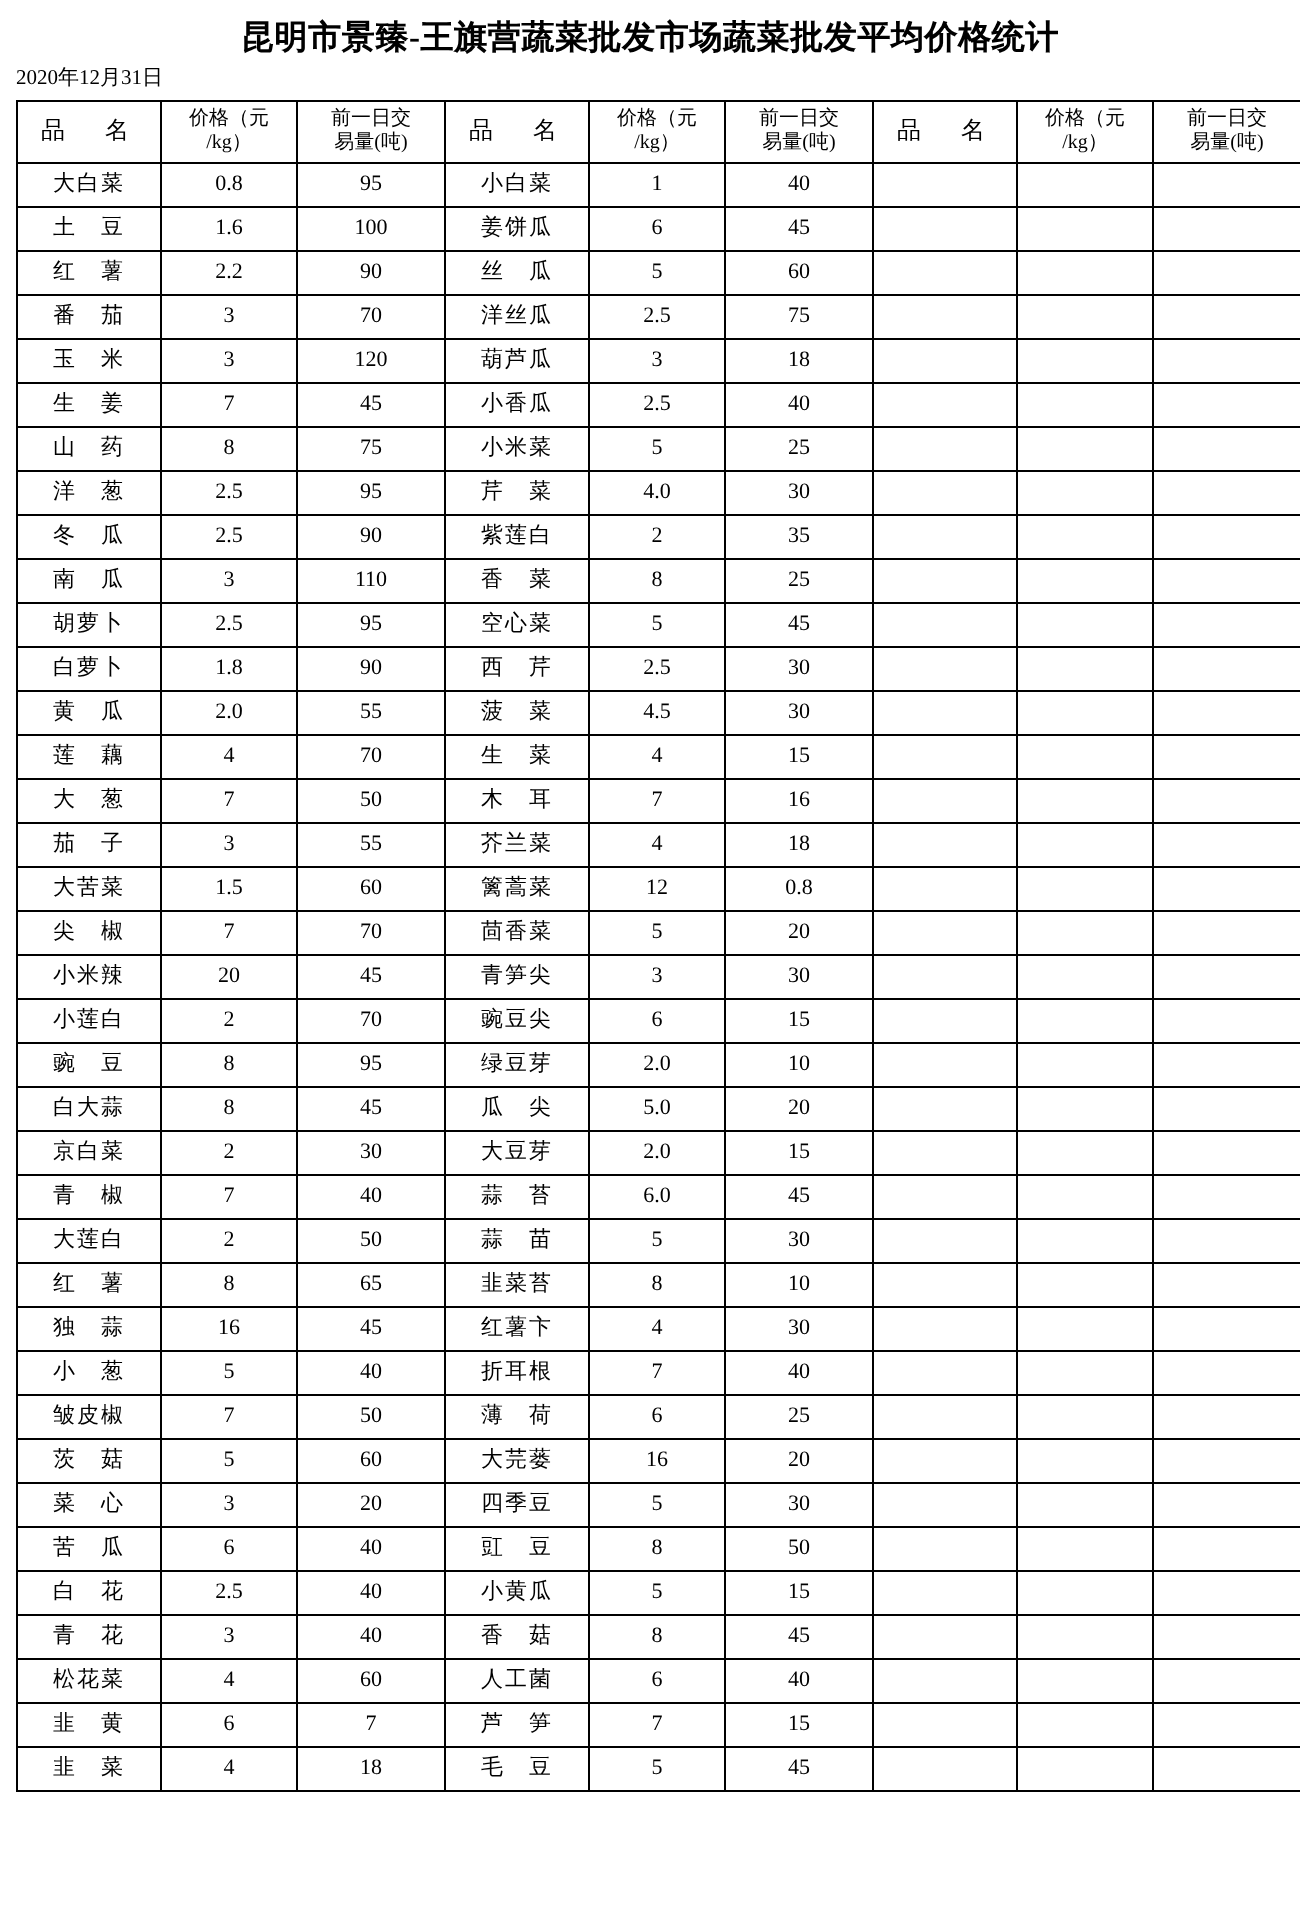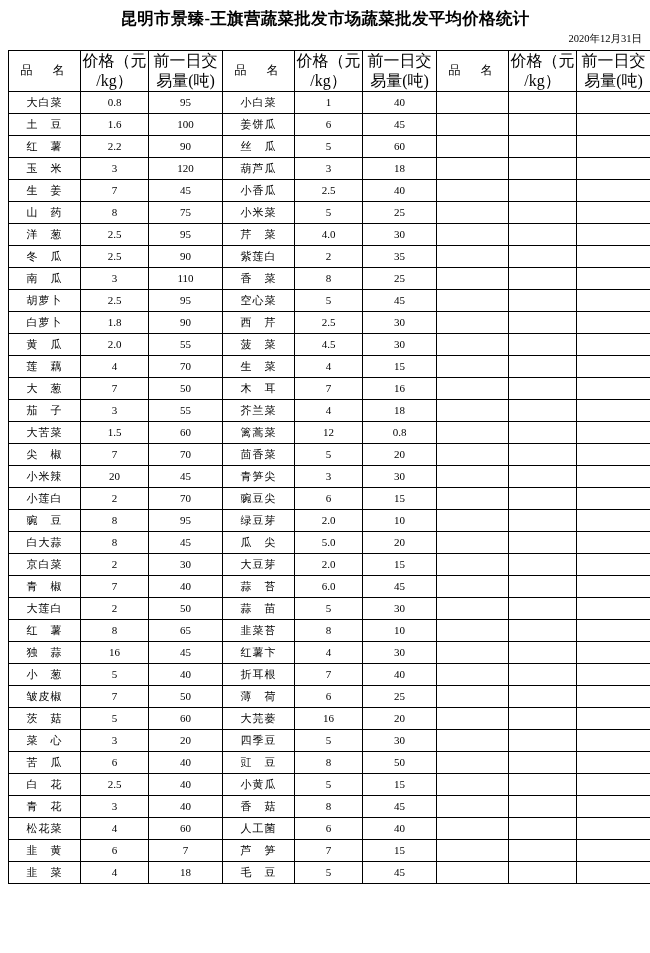--- a/index.html
+++ b/index.html
@@ -23,21 +23,21 @@
   }
   .doc-title {
     text-align: center;
     font-size: 16.5px;
     font-weight: bold;
     letter-spacing: 0.3px;
     margin: 2px 0 2px 0;
     font-family: "Liberation Serif", serif;
   }
   .doc-date {
-    text-align: right;
+    text-align: left;
     font-size: 10.5px;
     margin: 0 0 4px 0;
   }
   table.price {
     border-collapse: collapse;
     width: 634px;
     margin: 0 auto;
     table-layout: fixed;
   }
   table.price td, table.price th {
@@ -55,21 +55,21 @@
     height: 30px;
     font-size: 10.5px;
     line-height: 1.15;
   }
   .hd-name {
     letter-spacing: 4px;
     font-size: 12px;
   }
   .hd-two {
     display: block;
-    font-size: 16px;
+    font-size: 10px;
     line-height: 1.25;
     font-family: Liberation Serif, serif;
   }
   td.name {
     letter-spacing: 1px;
     font-size: 11.5px;
   }
   col.c-name { width: 72px; }
   col.c-price { width: 68px; }
   col.c-vol { width: 74px; }
@@ -153,20 +153,31 @@
           <td>2.2</td>
           <td>90</td>
           <td class="name">丝　瓜</td>
           <td>5</td>
           <td>60</td>
           <td class="name"></td>
           <td></td>
           <td></td>
         </tr>
         <tr>
+          <td class="name">番　茄</td>
+          <td>3</td>
+          <td>70</td>
+          <td class="name">洋丝瓜</td>
+          <td>2.5</td>
+          <td>75</td>
+          <td class="name"></td>
+          <td></td>
+          <td></td>
+        </tr>
+        <tr>
           <td class="name">玉　米</td>
           <td>3</td>
           <td>120</td>
           <td class="name">葫芦瓜</td>
           <td>3</td>
           <td>18</td>
           <td class="name"></td>
           <td></td>
           <td></td>
         </tr>

